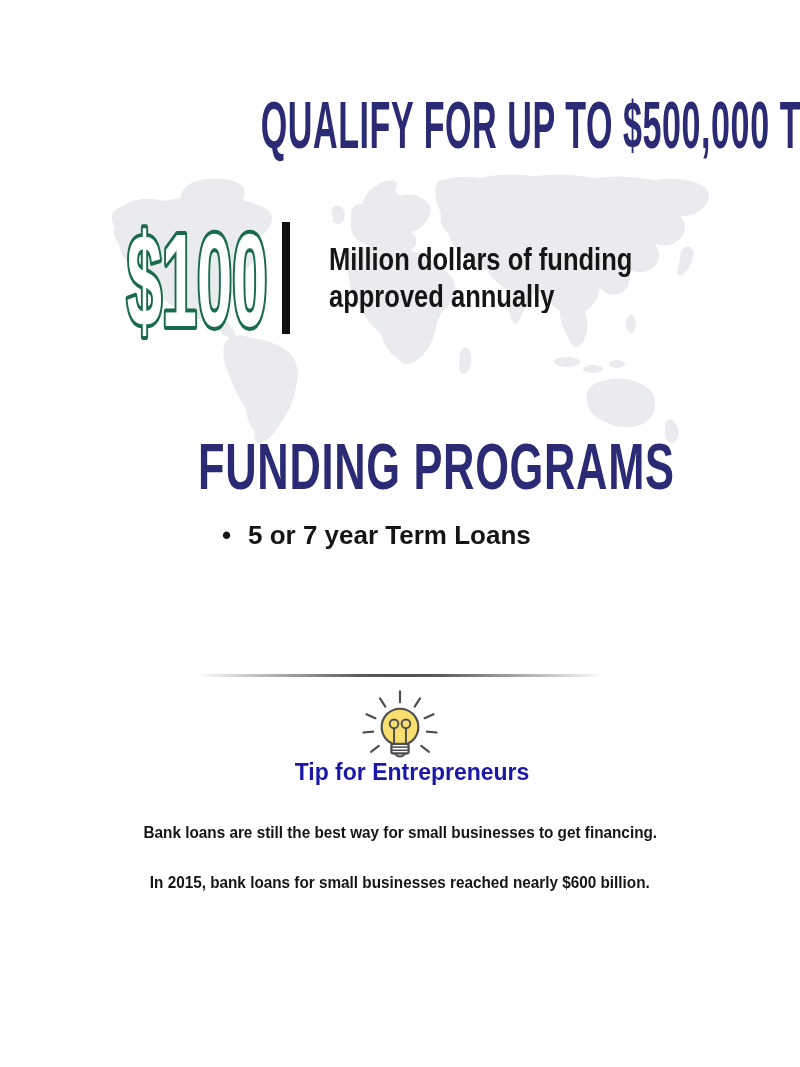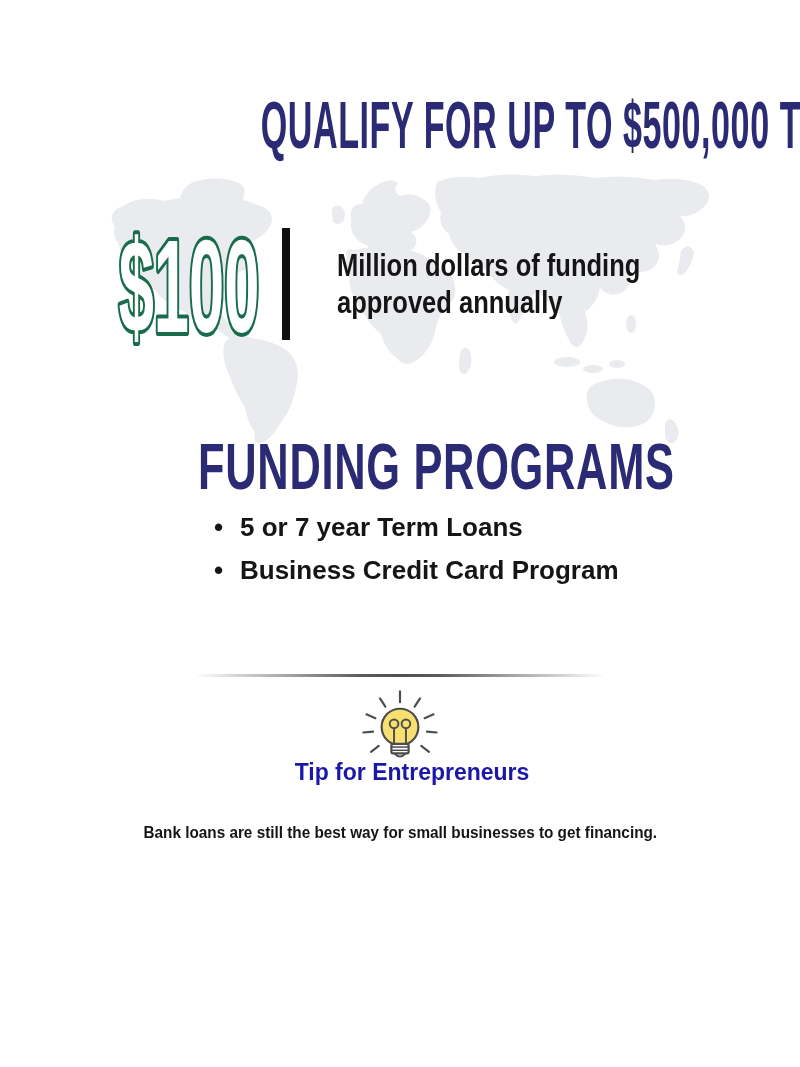--- a/index.html
+++ b/index.html
@@ -32,23 +32,23 @@
     transform:scale(0.55,1.08);transform-origin:50% 50%;
   }
   
   .map-wrap{
     position:absolute;top:172px;left:85px;width:630px;height:290px;
     z-index:0;
   }
   .map-wrap svg{display:block;width:100%;height:100%;}
   
   .stat-row{
-    position:absolute;top:224px;left:0;width:740px;height:120px;
+    position:absolute;top:218px;left:0;width:740px;height:120px;
     box-sizing:border-box;padding-left:90px;
-    display:flex;justify-content:center;align-items:center;gap:18px;
+    display:flex;justify-content:center;align-items:center;gap:10px;
     z-index:1;
   }
   .stat-amount-box{width:150px;height:120px;overflow:visible;display:flex;justify-content:center;align-items:center;}
   .stat-bar{width:8px;height:112px;background:var(--stat-bar-black);}
   .stat-desc{width:379px;margin-left:29px;}
   .stat-desc .condense-left{
     display:inline-block;white-space:nowrap;
     font-size:29px;font-weight:700;line-height:35px;color:var(--body-text);
     transform:scale(0.88,1.06);transform-origin:0 50%;
   }
@@ -58,21 +58,21 @@
     text-align:center;line-height:70px;z-index:2;margin-left:36px;
   }
   .programs-title .condensed{
     display:inline-block;white-space:nowrap;
     font-size:62px;font-weight:700;letter-spacing:1px;
     color:var(--headline-navy);
     transform:scale(0.70,1.05);transform-origin:50% 50%;
   }
   .programs-list{
     position:absolute;top:506px;left:214px;z-index:2;
-    list-style:none;margin:0;padding:0;
+    list-style:none;margin:8px;padding:0;
   }
   .programs-list li{
     font-size:26px;font-weight:700;line-height:43px;
     color:var(--body-text);white-space:nowrap;
   }
   .bullet-dot{display:inline-block;width:26px;color:var(--body-text);}
   
   .section-divider{
     position:absolute;top:674px;left:195px;width:410px;height:3px;z-index:1;
     background:linear-gradient(to right,
@@ -160,23 +160,20 @@
     </div>
   </div>
 
   <div class="programs-title">
     <span class="condensed">FUNDING PROGRAMS</span>
   </div>
 
   <ul class="programs-list">
     <li>
       <span class="bullet-dot">•</span><span>5 or 7 year Term Loans</span>
-    </li>
-    <li>
-      <span class="bullet-dot">•</span><span>Business Credit Card Program</span>
     </li>
   </ul>
 
   <div class="section-divider"></div>
 
   <div class="tip-icon-wrap">
     <svg viewBox="0 0 100 70">
       <g style="stroke:var(--icon-outline)" stroke-width="2" stroke-linecap="round" fill="none">
 
         <line x1="50" y1="13" x2="50" y2="3"></line>
@@ -205,15 +202,18 @@
       <path d="M45,60.5 Q50,66 55,60.5 Z" fill="#ffffff" style="stroke:var(--icon-outline)" stroke-width="1.8"></path>
     </svg>
   </div>
 
   <div class="tip-title">Tip for Entrepreneurs</div>
 
   <div class="tip-body">
     <div class="tip-line">
       <span>Bank loans are still the best way for small businesses to get financing.</span>
     </div>
+    <div class="tip-line">
+      <span>In 2015, bank loans for small businesses reached nearly $600 billion.</span>
+    </div>
   </div>
 
 </div>
 
 </body></html>

